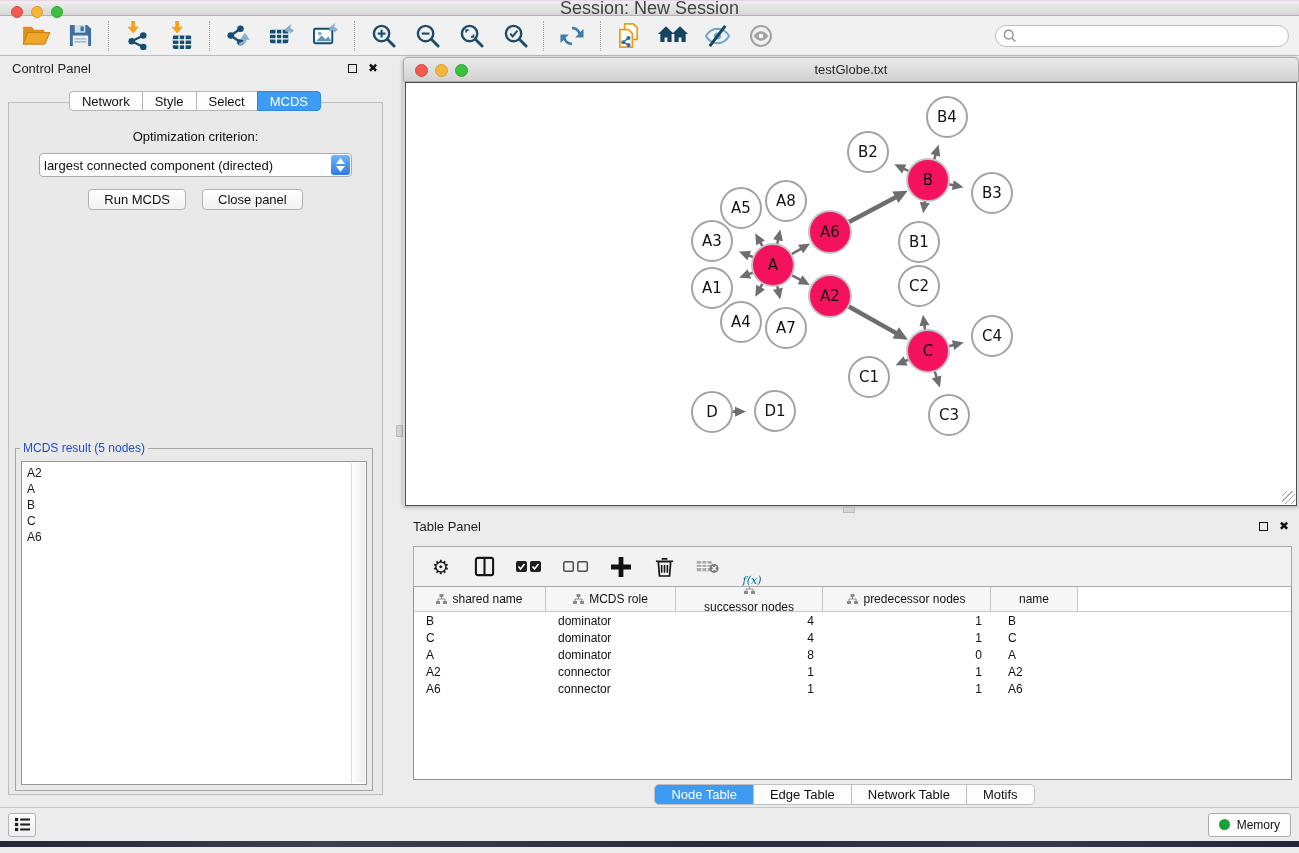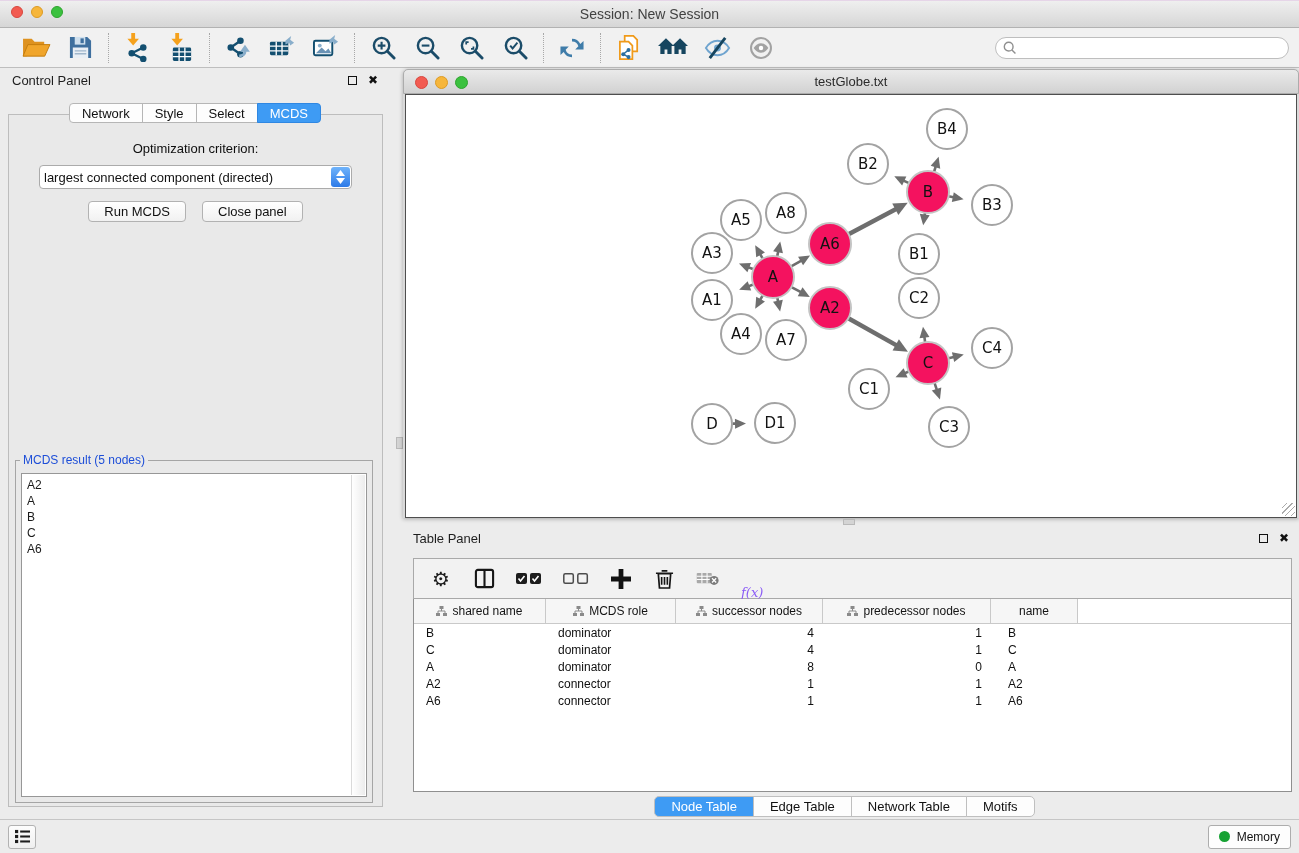--- a/index.html
+++ b/index.html
@@ -1,23 +1,23 @@
 <!DOCTYPE html>
 <html><head>
 <meta charset="utf-8">
 <style>
   * { box-sizing: border-box; margin: 0; padding: 0; }
   html,body { width:1299px; height:853px; overflow:hidden;
     font-family:"Liberation Sans","DejaVu Sans",sans-serif; background:#ECECEC; color:#1A1A1A; }
 
   
-  .titlebar { height:28px; background:linear-gradient(#EFEFEF,#D6D6D6);
+  .titlebar { height:16px; background:linear-gradient(#EFEFEF,#D6D6D6);
     border-top:1px solid #E6D5E8; border-bottom:1px solid #B2B2B2;
     position:relative; display:flex; align-items:center; justify-content:center;
-    font-size:14px; color:#424242; }
+    font-size:18px; color:#424242; }
   .lights { position:absolute; left:11px; top:5px; display:flex; gap:8px; }
   .light { width:12px; height:12px; border-radius:50%; }
   .light.red { background:#F25B51; border:1px solid #D8473E; }
   .light.yellow { background:#F6B63B; border:1px solid #DD9B23; }
   .light.green { background:#3BC13F; border:1px solid #2EA42F; }
 
   
   .toolbar { height:40px; background:#F1F1F1; border-bottom:1px solid #BEBEBE;
     display:flex; align-items:center; padding:0 10px; }
   .tb-group { display:flex; align-items:center; gap:12px; padding:0 10px; }
@@ -90,21 +90,21 @@
 
   
   .table-panel { position:absolute; left:0; right:0; top:457px; bottom:0; }
   .tp-header { height:26px; display:flex; align-items:center; padding:0 10px 0 23px;
     font-size:13px; color:#1E1E1E; }
   .tp-toolbar { position:absolute; left:23px; right:7px; top:33px; height:41px;
     background:#F2F2F2; border:1px solid #A9A9A9; display:flex; align-items:center;
     gap:21px; padding:0 16px; }
   .tp-tool { display:flex; align-items:center; justify-content:center; min-width:22px; }
   .gear-glyph { font-family:"DejaVu Sans",sans-serif; font-size:20px; color:#1C1C1C; line-height:20px; }
-  .fx-glyph { font-family:"DejaVu Serif",serif; font-style:italic; font-size:13px; color:#8b5cf6;margin-top:27px; }
+  .fx-glyph { font-family:"DejaVu Serif",serif; font-style:italic; font-size:11px; color:#0369a1;margin-top:27px; }
   .tp-table { position:absolute; left:23px; right:7px; top:74px; bottom:27px;
     background:#fff; border:1px solid #8F8F8F; border-top:none; overflow:hidden; }
   .tp-header-row { display:flex; height:25px; border-bottom:1px solid #C9C9C9; background:#fff; }
   .th { display:flex; align-items:center; justify-content:center; gap:5px;
     background:#F6F6F6; border-right:1px solid #C9C9C9; height:100%;
     font-size:12px; color:#141414; }
   .th-icon svg { display:block; }
   .tp-row { display:flex; height:17px; align-items:center; font-size:12px; color:#101010; }
   .td { height:100%; display:flex; align-items:center; overflow:hidden; white-space:nowrap; }
   .td.left { justify-content:flex-start; padding-left:12px; }
@@ -512,21 +512,21 @@
                   <g fill="#8A8A8A">
                     <rect x="3.5" y="0" width="4" height="3"></rect>
                     <rect x="0" y="7" width="4" height="3"></rect>
                     <rect x="7" y="7" width="4" height="3"></rect>
                   </g>
                   <path d="M5.5 3v2M2 7V5h7v2" stroke="#8A8A8A" fill="none"></path>
                 </svg>
               </span>
               <span>MCDS role</span>
             </div>
-            <div class="th" style="width: 147px;">
+            <div class="th" style="width: 147px; flex-direction: column;">
               <span class="th-icon">
                 <svg width="11" height="11" viewBox="0 0 11 11">
                   <g fill="#8A8A8A">
                     <rect x="3.5" y="0" width="4" height="3"></rect>
                     <rect x="0" y="7" width="4" height="3"></rect>
                     <rect x="7" y="7" width="4" height="3"></rect>
                   </g>
                   <path d="M5.5 3v2M2 7V5h7v2" stroke="#8A8A8A" fill="none"></path>
                 </svg>
               </span>

